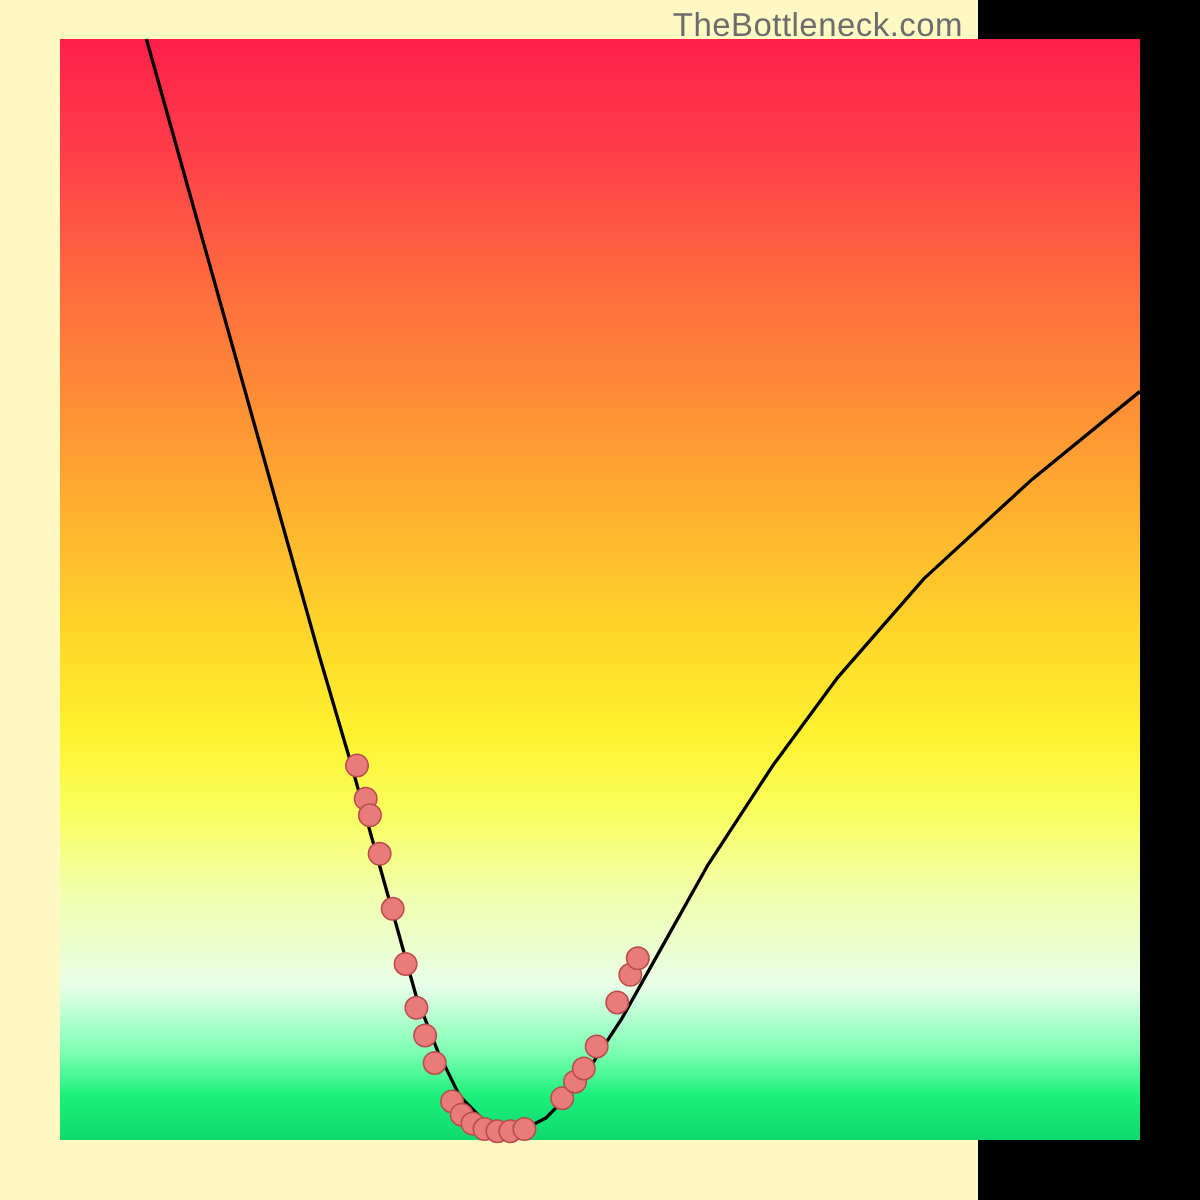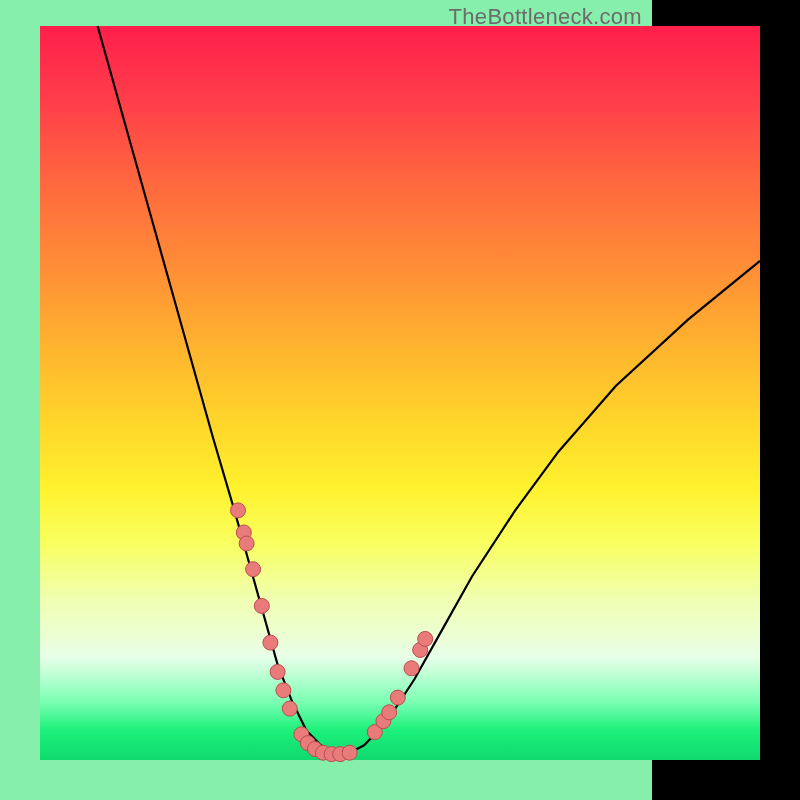--- a/index.html
+++ b/index.html
@@ -7,21 +7,21 @@
     width: 800px;
     height: 800px;
     overflow: hidden;
     background: #000;
     font-family: Arial, Helvetica, sans-serif;
   }
   .frame {
     position: relative;
     width: 652px;
     height: 800px;
-    background: #86efac;
+    background: #fef9c3;
   }
   .plot {
     position: absolute;
     left: 40px;
     top: 26px;
     width: 720px;
     height: 734px;
     background: linear-gradient(to bottom,
       #ff1f4b 0%,
       #ff3d4a 10%,

